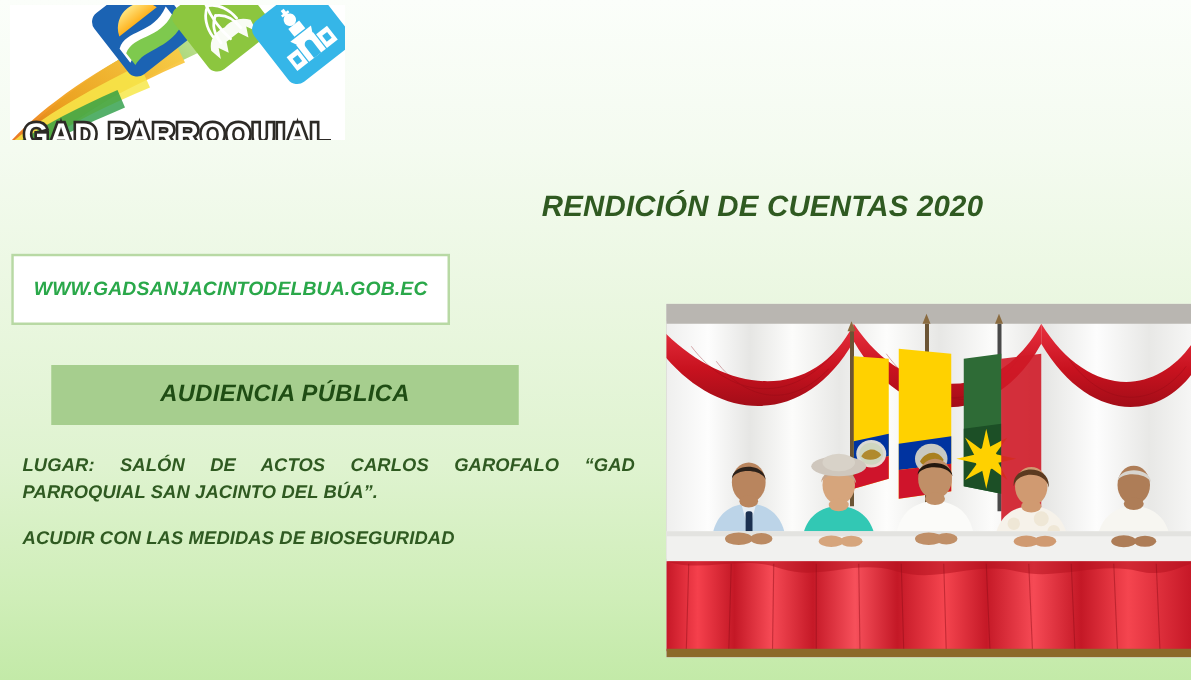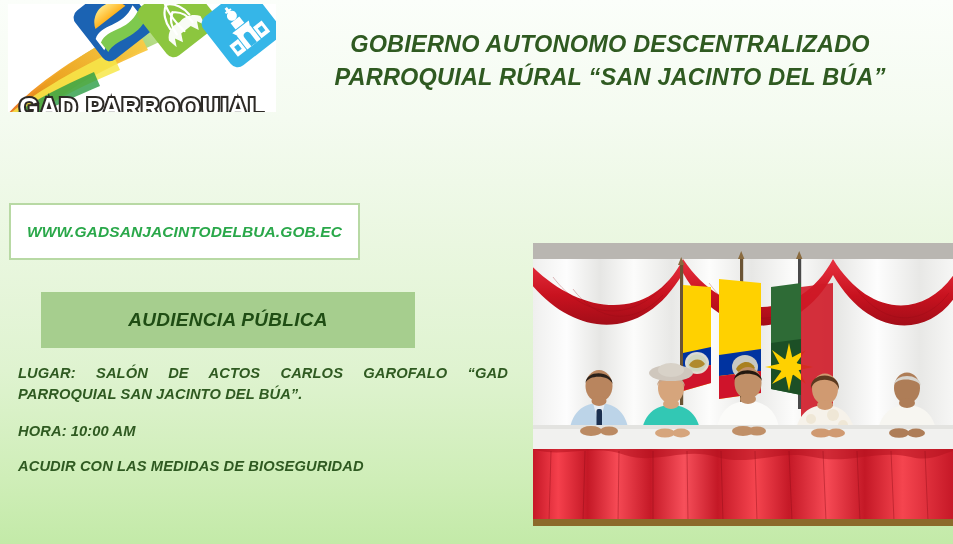--- a/index.html
+++ b/index.html
@@ -78,21 +78,21 @@
     font-style: italic;
     letter-spacing: 0.1px;
   }
 
   
   .audiencia-banner {
     position: absolute;
     left: 41px;
     top: 292px;
     width: 374px;
-    height: 56px;
+    height: 48px;
     background: #a6ce8e;
     display: flex;
     align-items: center;
     justify-content: center;
     text-align: right;
   }
   .audiencia-text {
     color: #1f4d14;
     font-size: 19px;
     font-weight: bold;
@@ -204,34 +204,32 @@
         </g>
       </g>
 
       <g>
         <text x="134" y="112" text-anchor="middle" font-family="'Liberation Sans', sans-serif" font-size="25" font-weight="bold" letter-spacing="1.2" fill="#ffffff" stroke="#2d2a26" stroke-width="4.2" paint-order="stroke">GAD PARROQUIAL</text>
         <text x="132" y="136" text-anchor="middle" font-family="'Liberation Sans', sans-serif" font-size="25" font-weight="bold" letter-spacing="0.6" fill="#ffffff" stroke="#2d2a26" stroke-width="4.2" paint-order="stroke">SAN JACINTO DEL BÚA</text>
       </g>
     </svg>
   </div>
 
-  <div class="main-title">GOBIERNO AUTONOMO DESCENTRALIZADO
-PARROQUIAL RÚRAL “SAN JACINTO DEL BÚA”</div>
+  <div class="sub-title">RENDICIÓN DE CUENTAS  2020</div>
 
   <div class="url-box">
     <span class="url-text">WWW.GADSANJACINTODELBUA.GOB.EC</span>
   </div>
 
   <div class="audiencia-banner">
     <span class="audiencia-text">AUDIENCIA PÚBLICA</span>
   </div>
 
   <div class="details">
     <div class="det-line justify">LUGAR: SALÓN DE ACTOS CARLOS GAROFALO “GAD PARROQUIAL SAN JACINTO DEL BÚA”.</div>
-    <div class="det-line">HORA: 10:00 AM</div>
     <div class="det-line">ACUDIR CON LAS MEDIDAS DE BIOSEGURIDAD</div>
   </div>
 
   <div class="photo">
     <svg class="photo-svg" viewBox="0 0 420 283">
       <defs>
         <linearGradient id="curtain" x1="0" y1="0" x2="1" y2="0">
           <stop offset="0%" stop-color="#efefee"></stop>
           <stop offset="8%" stop-color="#fdfdfd"></stop>
           <stop offset="16%" stop-color="#e6e6e4"></stop>

